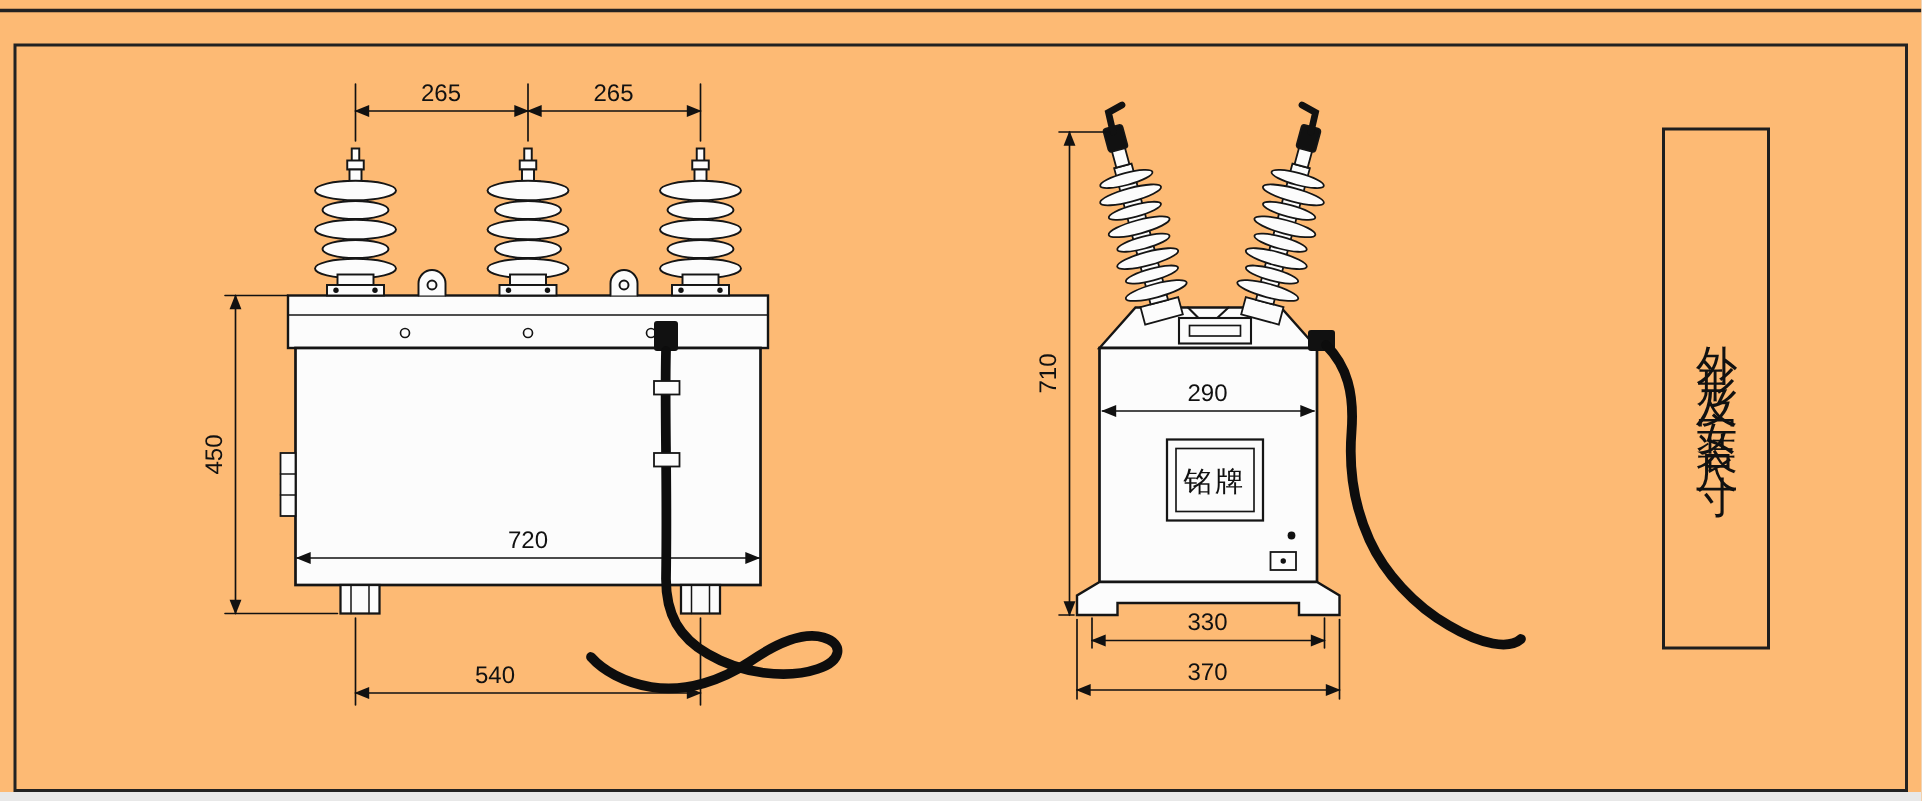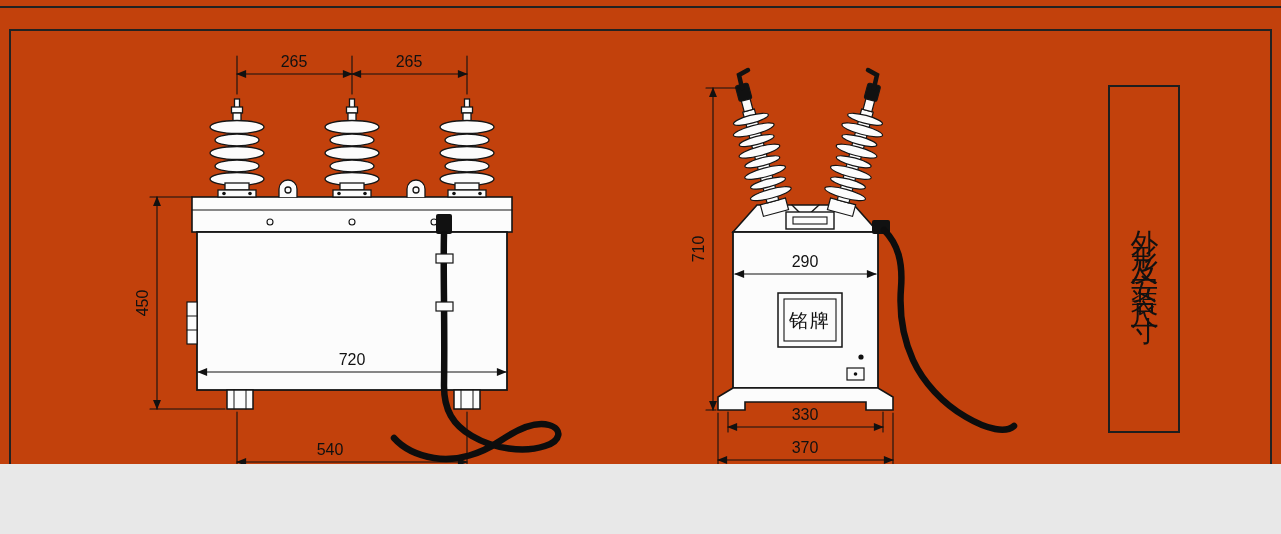--- a/index.html
+++ b/index.html
@@ -1,19 +1,19 @@
 <!DOCTYPE html>
 <html><head>
 <meta charset="utf-8">
 <style>
   html,body{margin:0;padding:0;background:#e8e8e8;}
   .canvas{
     position:relative;
-    width:1281px;height:464px;
-    background:#c2410c;
+    width:1281px;height:528px;
+    background:#fdba74;
     font-family:"Liberation Sans",sans-serif;
     overflow:hidden;
   }
   svg{position:absolute;left:0;top:0;}
   svg text{
     font-family:"Liberation Sans","DejaVu Sans",sans-serif;
     font-size:16px;
     fill:#111;
   }
   .title-box{

